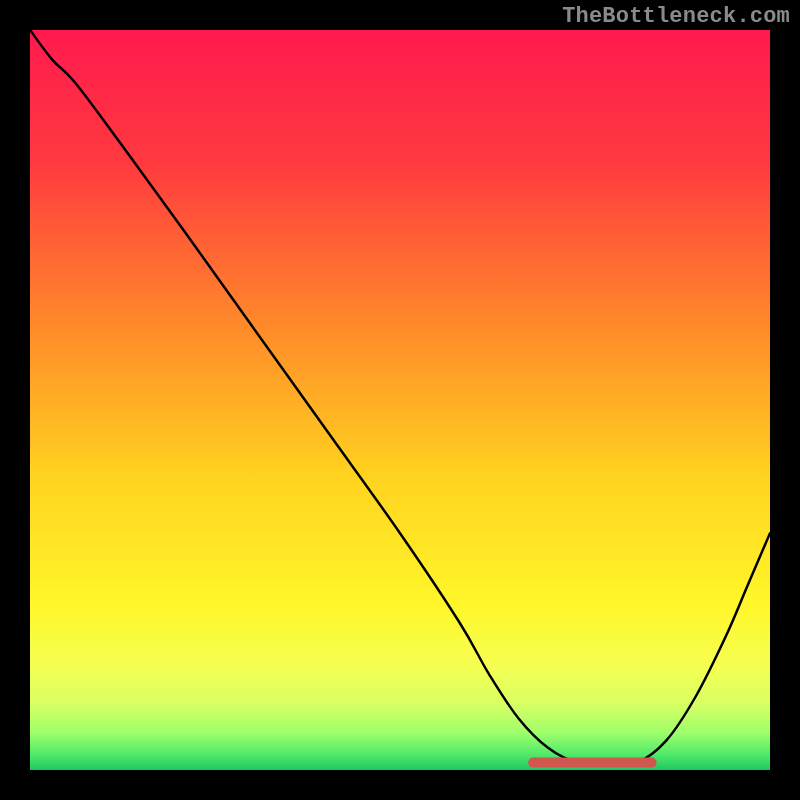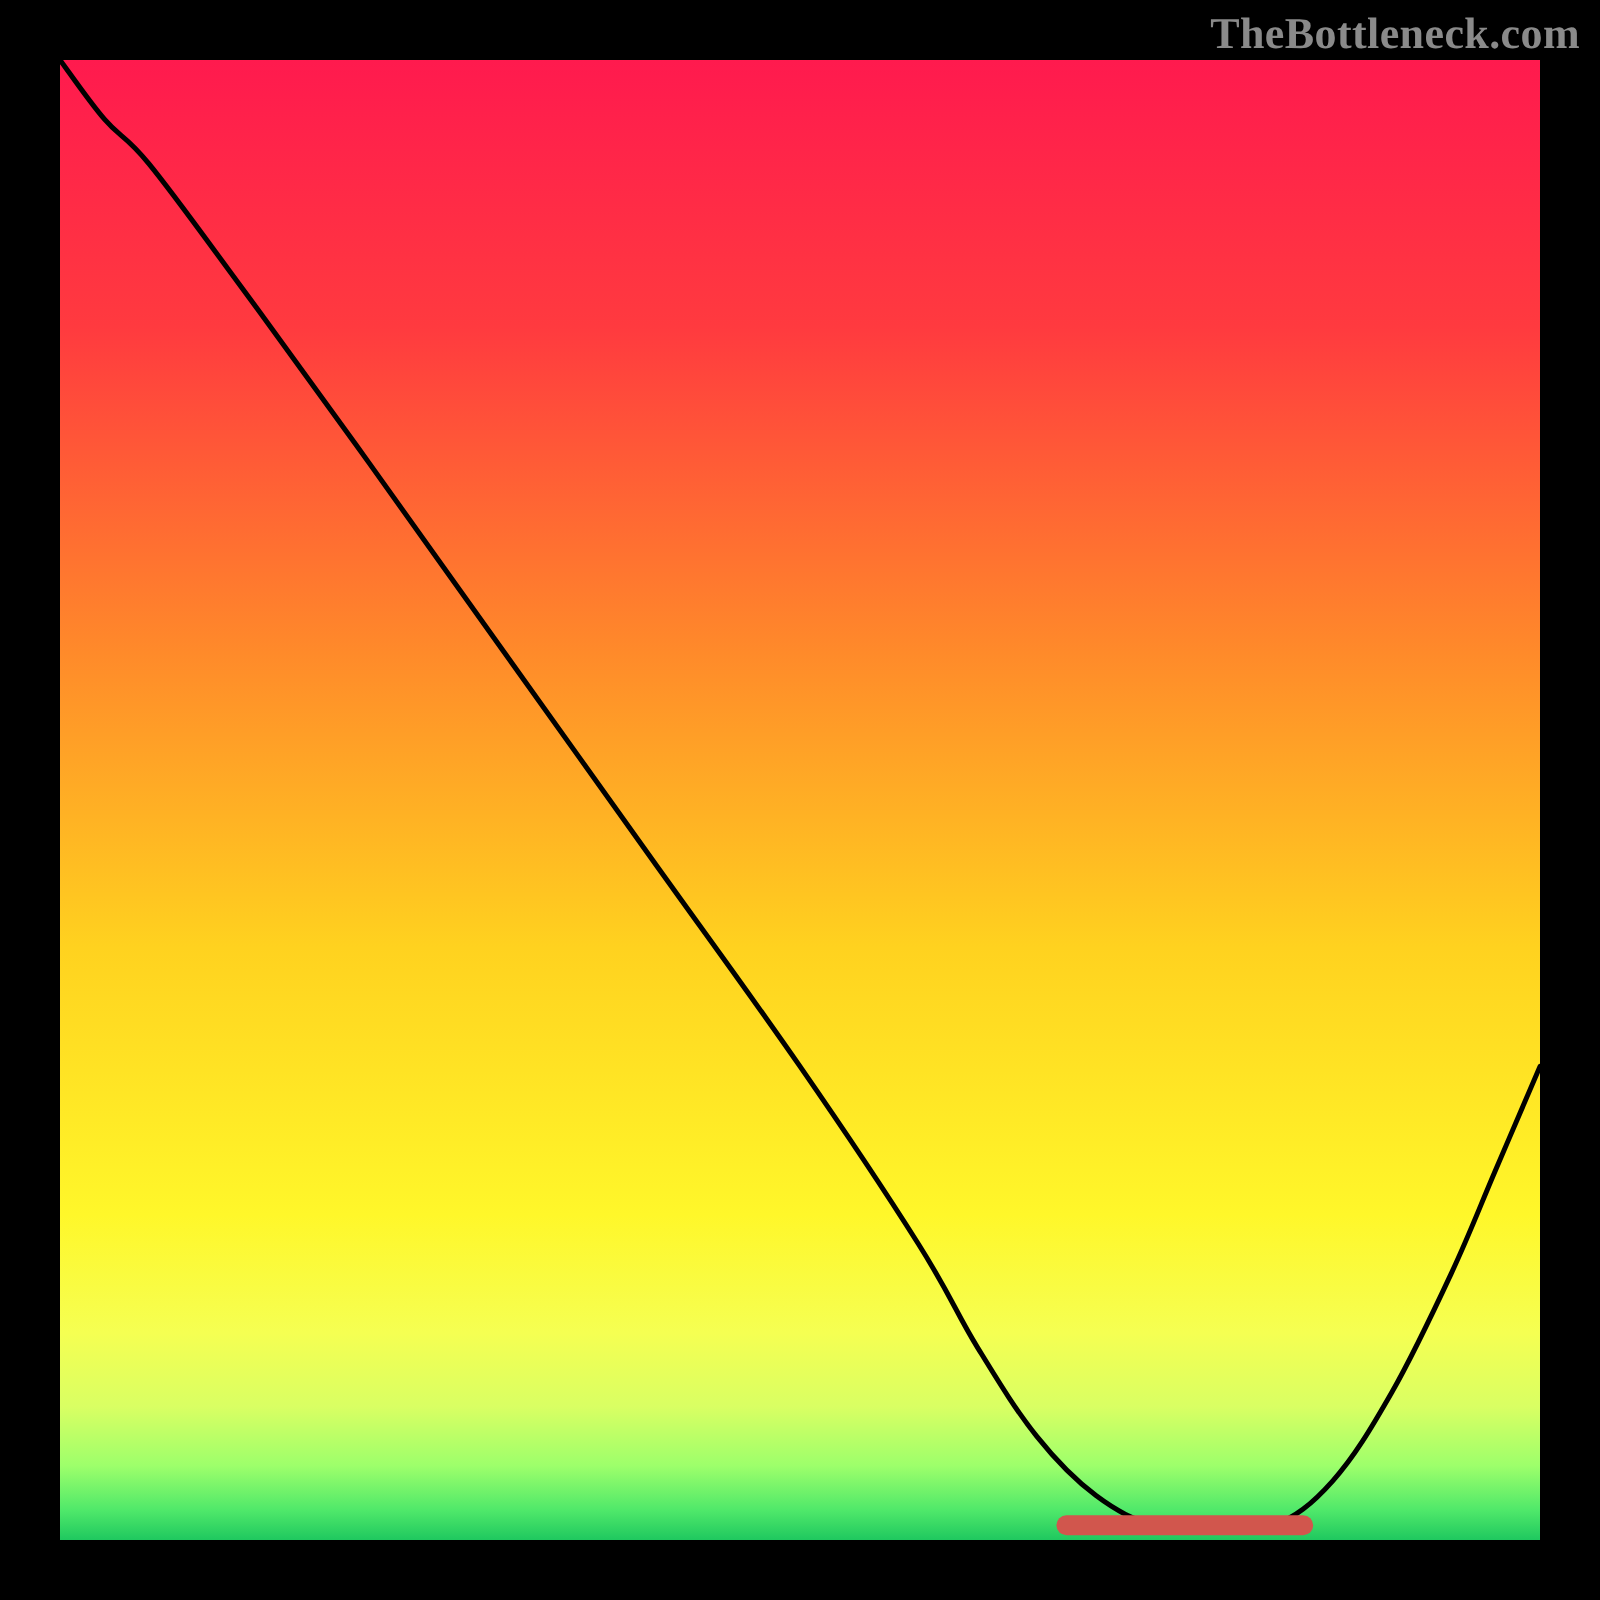--- a/index.html
+++ b/index.html
@@ -23,21 +23,21 @@
     left: 30px;
     top: 30px;
     width: 740px;
     height: 740px;
     overflow: hidden;
   }
   .watermark {
     position: absolute;
     top: 4px;
     right: 10px;
-    font-family: Liberation Serif, serif;
+    font-family: Liberation Mono, monospace;
     font-size: 22px;
     font-weight: 600;
     color: #8a8a8a;
     letter-spacing: 0.2px;
   }
   svg {
     display: block;
   }
 </style>
 </head>

